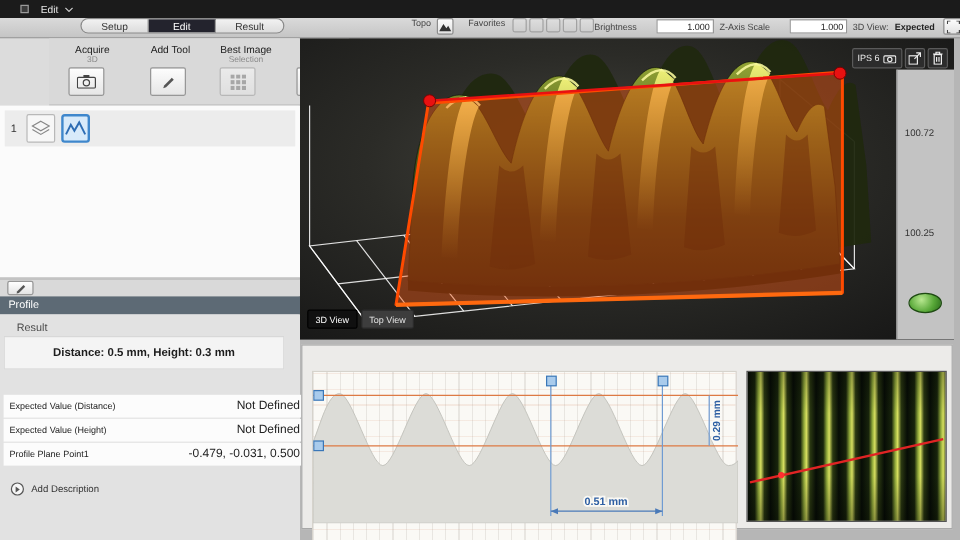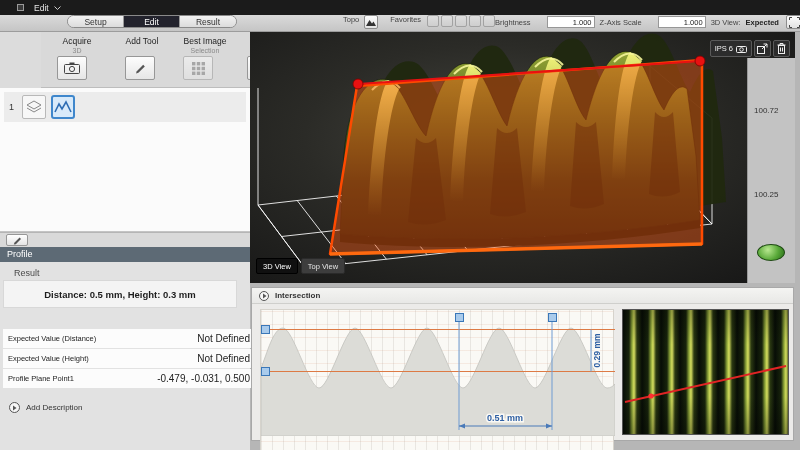--- a/index.html
+++ b/index.html
@@ -329,28 +329,20 @@
       </button>
     </div>
 
     <div class="view-toggle abs">
       <button class="vt-btn">3D View</button>
       <button class="vt-btn inactive">Top View</button>
     </div>
   </div>
 
   <div class="ix-panel abs">
-    <div class="ix-header">
-      <span class="circ-icon" style="width:10px;height:10px">
-          <svg width="5" height="6">
-            <path d="M1 0.5 L4.5 3 L1 5.5 Z" fill="#555"></path>
-          </svg>
-        </span>
-      <span class="ix-title">Intersection</span>
-    </div>
 
     <div class="ix-chart abs">
       <svg width="354" height="126" viewBox="0 0 354 126">
 
         <path fill="#dcdcd7" stroke="#c2c2bc" stroke-width="0.8" d="M0,126 L0,58 C6,44 12,18 22,18 C32,18 48,78 58,78 C68,78 84,18 94,18 C104,18 120,78 130,78 C140,78 156,18 166,18 C176,18 192,78 202,78 C212,78 228,18 238,18 C248,18 264,78 274,78 C284,78 300,18 310,18 C320,18 336,78 346,78 C350,78 352,76 354,74 L354,126 Z"></path>
 
         <path d="M0,19.5 L354,19.5 M0,61.5 L354,61.5" stroke="#dd7a44" stroke-width="1" fill="none"></path>
 
         <path d="M198,10 L198,120 M291,10 L291,120" stroke="#6f9bd2" stroke-width="1" fill="none"></path>
 

